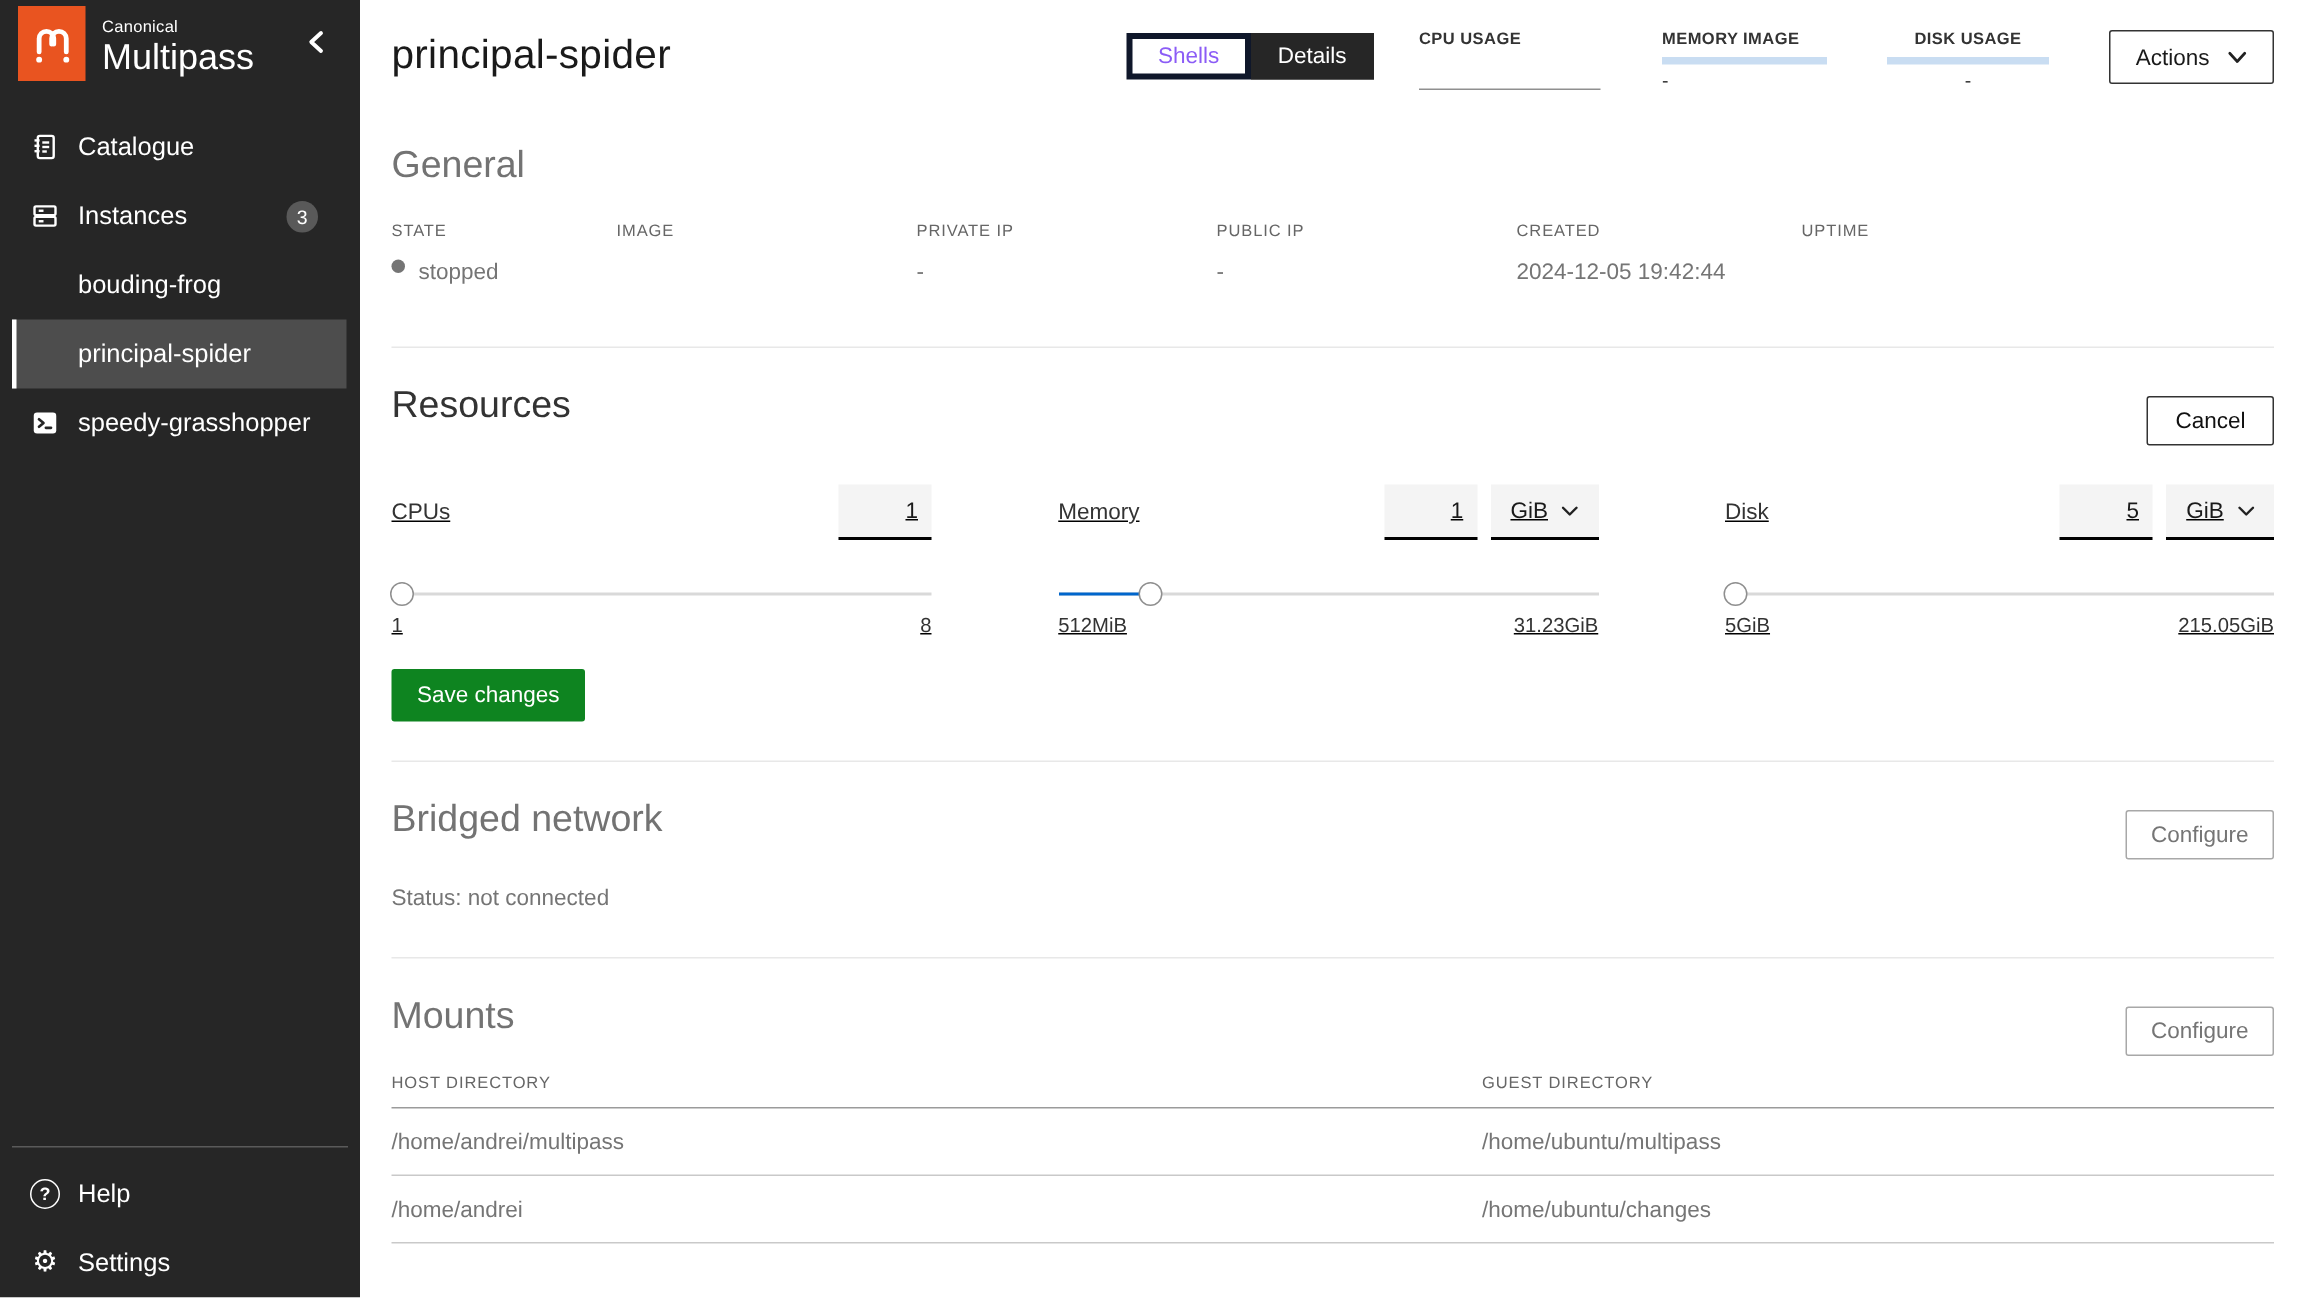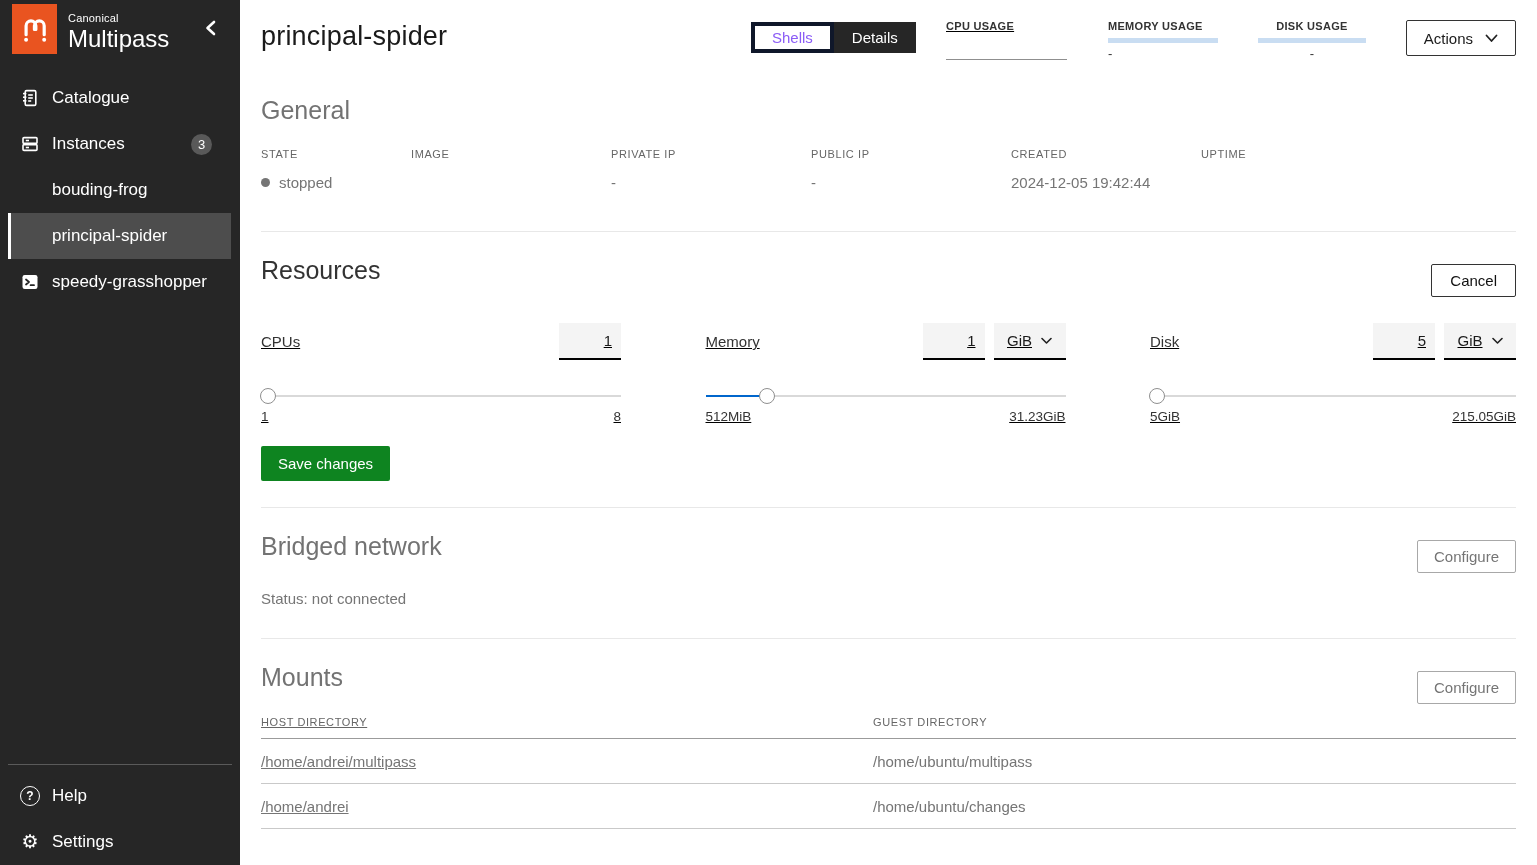--- a/index.html
+++ b/index.html
@@ -39,41 +39,41 @@
   .main-header { height:76px; position:relative; }
   .page-title { position:absolute; left:21px; top:21px; font-size:27px;
     font-weight:300; color:#1a1a1a; letter-spacing:.2px; }
   .tabs { position:absolute; left:511px; top:22px; display:flex; }
   .tab { height:31px; padding:0 17px; font-size:15px; display:flex; align-items:center;
     cursor:pointer; }
   .tab.inactive { background:#fff; border:4px solid #0f172a; color:#8b5cf6; }
   .tab.active { background:#262626; border:1px solid #262626; color:#fff; }
   .usage-block { position:absolute; top:20px; }
   .usage-label { font-size:11px; font-weight:700; color:#333; letter-spacing:.3px; }
-  .usage-cpu { left:706px; width:121px; height:40px; border-bottom:1px solid #8f8f8f;text-decoration:underline; }
+  .usage-cpu { left:706px; width:121px; height:40px; border-bottom:1px solid #8f8f8f; }
   .usage-mem { left:868px; width:110px; }
   .usage-disk { left:1018px; width:108px;text-align:center; }
   .usage-bar { height:5px; background:#c9ddf2; margin-top:6px; }
   .usage-value { font-size:13px; color:#333; margin-top:3px; }
   .actions-btn { position:absolute; right:21px; top:20px; height:36px; padding:0 17px;
     border:1px solid #333; border-radius:2px; background:#fff; display:flex;
     align-items:center; gap:12px; font-size:15px; font-weight:500; color:#1a1a1a; cursor:pointer; }
 
   .content { padding:0 21px; }
   .section-title { font-size:25px; font-weight:300; }
   .muted-title { color:#737373; }
   .dark-title { color:#333; }
   .divider { border-top:1px solid #e8e8e8; }
 
   
   .general-title { margin-top:20px; }
   .info-grid { display:flex; margin-top:23px; }
   .info-col .info-label { font-size:11px; color:#666; letter-spacing:.6px; }
   .info-col .info-value { font-size:15px; color:#757575; margin-top:13px;
-    display:flex; align-items:center; gap:9px; min-height:18px; }
+    display:flex; align-items:flex-start; gap:9px; min-height:18px; }
   .state-dot { width:9px; height:9px; border-radius:50%; background:#757575; display:inline-block; }
   .div-general { margin-top:40px; }
 
   
   .section-head-row { display:flex; justify-content:space-between; align-items:flex-start; margin-top:24px; }
   .btn-outline-dark { border:1px solid #333; background:#fff; color:#111; font-size:15px;
     padding:7px 18px; border-radius:2px; cursor:pointer; margin-top:8px; }
   .btn-outline-gray { border:1px solid #a8a8a8; background:#fff; color:#757575; font-size:15px;
     padding:7px 16px; border-radius:2px; cursor:pointer; margin-top:8px; }
   .res-controls { display:flex; justify-content:space-between; margin-top:26px; }
@@ -100,21 +100,21 @@
   .div-resources { margin-top:26px; }
 
   
   .status-text { font-size:15px; color:#757575; margin-top:17px; }
   .div-bridged { margin-top:31px; }
 
   
   .mounts-table { margin-top:12px; }
   .mt-head { display:flex; padding-bottom:10px; border-bottom:1px solid #9b9b9b; }
   .mt-col-label { font-size:11px; color:#666; letter-spacing:.6px; }
-  .mt-col1 { width:612px;text-decoration:underline; }
+  .mt-col1 { width:727px; }
   .mt-row { display:flex; padding:14px 0 13px 0; border-bottom:1px solid #c9c9c9;
     font-size:15px; color:#757575; }
 </style>
 </head>
 <body>
 
 <div class="app">
 
   <div class="sidebar">
     <div class="brand">
@@ -212,21 +212,21 @@
 
       <div class="tabs">
         <div class="tab inactive">Shells</div>
         <div class="tab active">Details</div>
       </div>
 
       <div class="usage-block usage-cpu">
         <div class="usage-label">CPU USAGE</div>
       </div>
       <div class="usage-block usage-mem">
-        <div class="usage-label">MEMORY USAGE</div>
+        <div class="usage-label">MEMORY IMAGE</div>
         <div class="usage-bar"></div>
         <div class="usage-value">-</div>
       </div>
       <div class="usage-block usage-disk">
         <div class="usage-label">DISK USAGE</div>
         <div class="usage-bar"></div>
         <div class="usage-value">-</div>
       </div>
 
       <div class="actions-btn">

